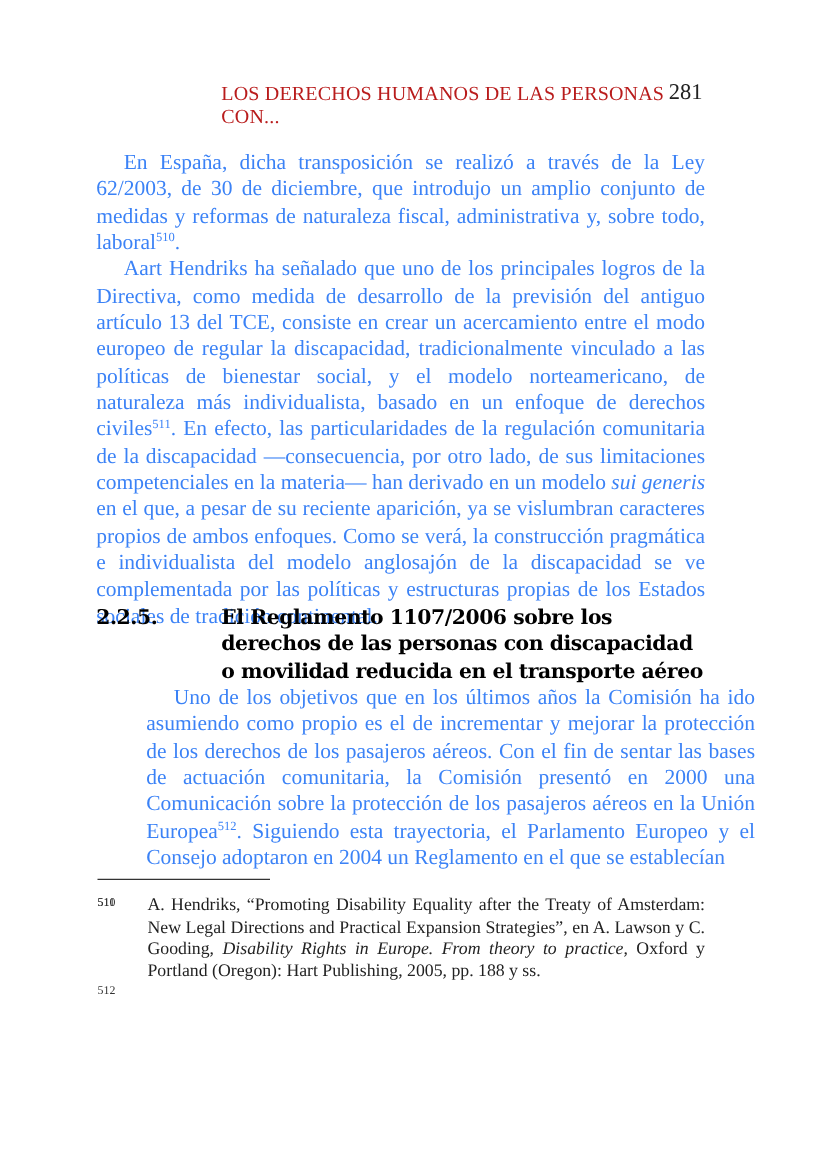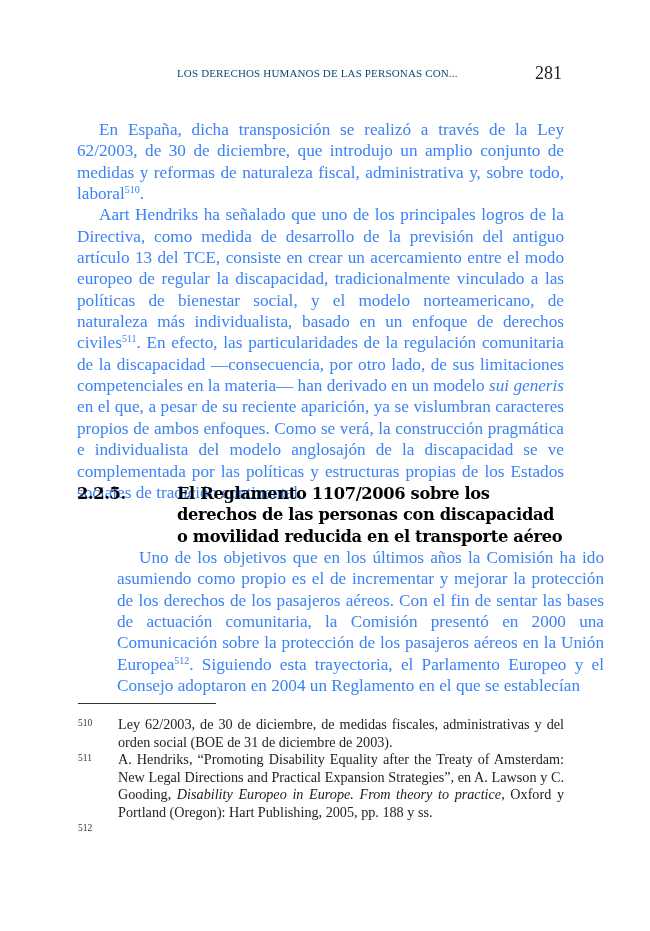--- a/index.html
+++ b/index.html
@@ -6,21 +6,21 @@
   body {
     width: 650px; height: 931px; background: #ffffff; position: relative; overflow: hidden;
     font-family: "DejaVu Serif", "Liberation Serif", serif; color: #1c1c1c;
   }
   .page { position: absolute; left: 77px; top: 0; width: 487px; }
   .running-head {
     position: absolute; top: 63px; left: 0; width: 487px; height: 22px;
     font-family: "Liberation Serif", serif;
   }
   .running-title {
-    position: absolute; left: 100px; top: 4px; font-size: 11px; letter-spacing: 0.15px; color: #0c4a6e;
+    position: absolute; left: 100px; top: 4px; font-size: 16px; letter-spacing: 0.15px; color: #b91c1c;
   }
   .page-number {
     position: absolute; right: 2px; top: 0px; font-size: 18px; color: #222;
   }
   .body-text {
     position: absolute; left: 0; width: 487px;
     font-family: Liberation Serif, serif; font-size: 17.2px; line-height: 21.35px;
     text-align: justify; color: #3b82f6;
   }
   .body-text p { margin: 0; text-indent: 22px; }
@@ -65,24 +65,23 @@
 
   <div class="body-text" id="block2">
     <p><span>Uno de los objetivos que en los últimos años la Comisión ha ido asumiendo como propio es el de incrementar y mejorar la protección de los derechos de los pasajeros aéreos. Con el fin de sentar las bases de actuación comunitaria, la Comisión presentó en 2000 una Comunicación sobre la protección de los pasajeros aéreos en la Unión Europea</span><sup>512</sup><span>. Siguiendo esta trayectoria, el Parlamento Europeo y el Consejo adoptaron en 2004 un Reglamento en el que se establecían</span></p>
   </div>
 
   <div class="fn-rule"></div>
 
   <div class="footnotes">
     <div class="fn">
       <span class="fn-num">510</span>
-      <span>Ley 62/2003, de 30 de diciembre, de medidas fiscales, administrativas y del orden social (BOE de 31 de diciembre de 2003).</span>
     </div>
     <div class="fn">
       <span class="fn-num">511</span>
-      <span>A. Hendriks, “Promoting Disability Equality after the Treaty of Amsterdam: New Legal Directions and Practical Expansion Strategies”, en A. Lawson y C. Gooding, </span><em>Disability Europeo in Europe. From theory to practice</em><span>, Oxford y Portland (Oregon): Hart Publishing, 2005, pp. 188 y ss.</span>
+      <span>A. Hendriks, “Promoting Disability Equality after the Treaty of Amsterdam: New Legal Directions and Practical Expansion Strategies”, en A. Lawson y C. Gooding, </span><em>Disability Rights in Europe. From theory to practice</em><span>, Oxford y Portland (Oregon): Hart Publishing, 2005, pp. 188 y ss.</span>
     </div>
     <div class="fn">
       <span class="fn-num">512</span>
     </div>
   </div>
 
 </div>
 
 </body></html>

